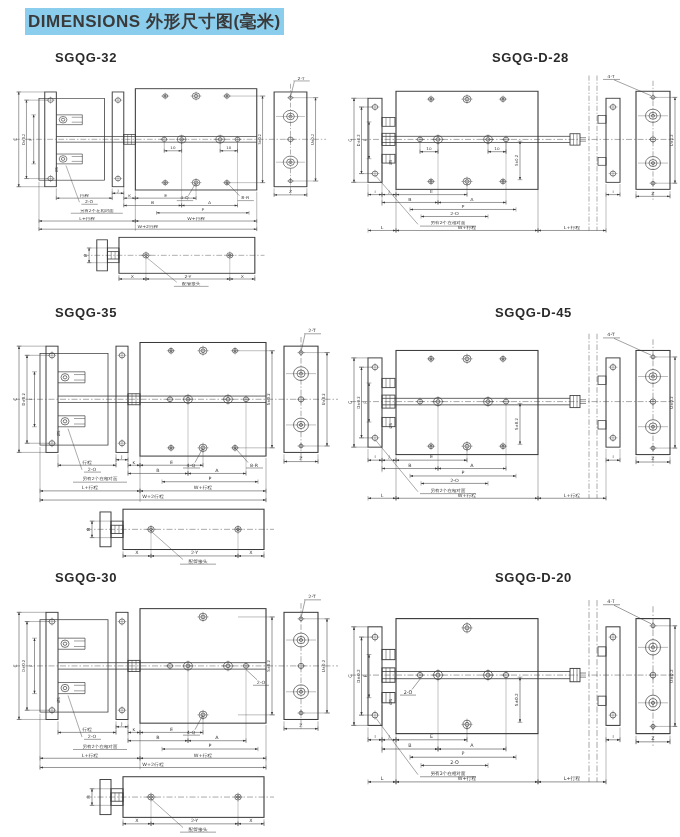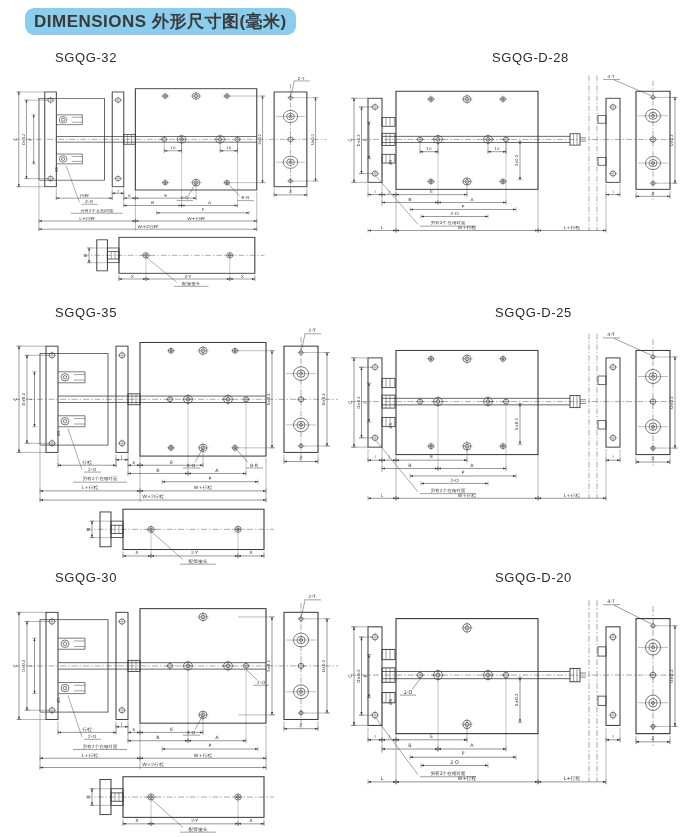--- a/index.html
+++ b/index.html
@@ -1,34 +1,34 @@
 <!DOCTYPE html>
 <html><head>
 <meta charset="utf-8">
 <style>
   html,body{margin:0;padding:0;background:#fff;}
   .page{position:relative;width:680px;height:837px;background:#ffffff;overflow:hidden;
         font-family:"Liberation Sans","DejaVu Sans",sans-serif;}
   .header{position:absolute;left:25px;top:8px;height:27px;line-height:27px;
-          padding:0 9px;font-size:17px;font-weight:bold;letter-spacing:.5px;border-radius:9px;}
-  .dtitle{position:absolute;font-size:13px;font-weight:normal;letter-spacing:.6px;color:#2b2b2b;}
+          padding:0 3px;font-size:17px;font-weight:bold;letter-spacing:.5px;}
+  .dtitle{position:absolute;font-size:13px;font-weight:bold;letter-spacing:.6px;color:#2b2b2b;}
   svg.dwg{position:absolute;}
   svg text{font-family:"DejaVu Sans","Liberation Sans",sans-serif;}
 </style>
 </head>
 <body>
 
 <div class="page">
 
   <div class="header" style="background: rgb(139, 205, 236); color: rgb(58, 58, 58);">DIMENSIONS 外形尺寸图(毫米)</div>
 
   <div class="dtitle" style="left:55px;top:50px">SGQG-32</div>
   <div class="dtitle" style="left:492px;top:50px">SGQG-D-28</div>
   <div class="dtitle" style="left:55px;top:305px">SGQG-35</div>
-  <div class="dtitle" style="left:495px;top:305px">SGQG-D-25</div>
+  <div class="dtitle" style="left:495px;top:305px">SGQG-D-45</div>
   <div class="dtitle" style="left:55px;top:570px">SGQG-30</div>
   <div class="dtitle" style="left:495px;top:570px">SGQG-D-20</div>
 
   <svg class="dwg" id="svg-0" style="left:12px;top:74px;width:318px;height:214px" viewBox="0 0 330 262" preserveAspectRatio="none">
       <g>
         <line x1="2" y1="80" x2="326" y2="80" stroke="#3a3a3a" stroke-width="0.45" fill="none" stroke-dasharray="6 2 1.5 2"></line>
         <rect x="28" y="30" width="68" height="100" fill="none" stroke="#3a3a3a" stroke-width="0.8"></rect>
         <rect x="34" y="22" width="12" height="116" fill="none" stroke="#3a3a3a" stroke-width="1"></rect>
         <circle cx="40" cy="32" r="2.8" fill="none" stroke="#3a3a3a" stroke-width="0.7"></circle>
         <line x1="35.6" y1="32" x2="44.4" y2="32" stroke="#3a3a3a" stroke-width="0.35" fill="none"></line>

